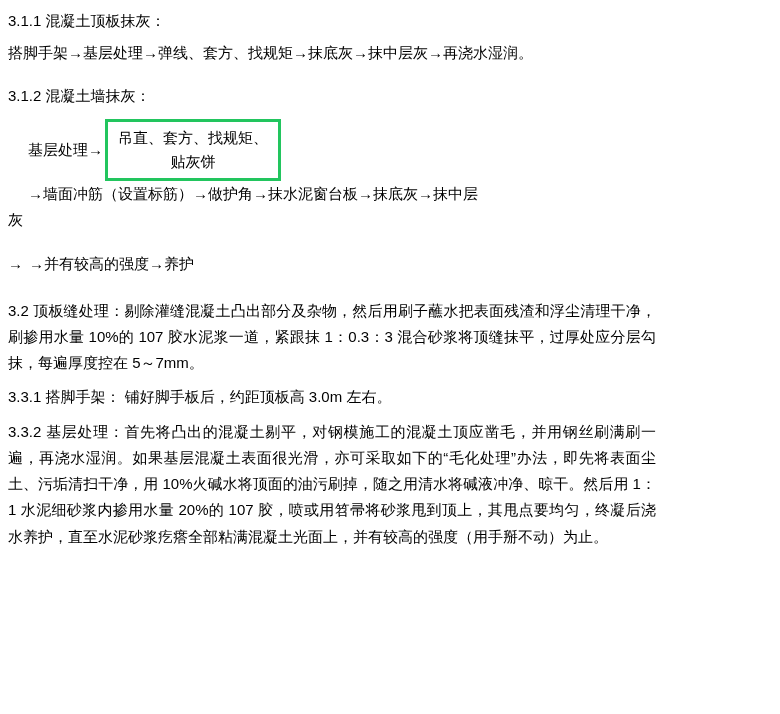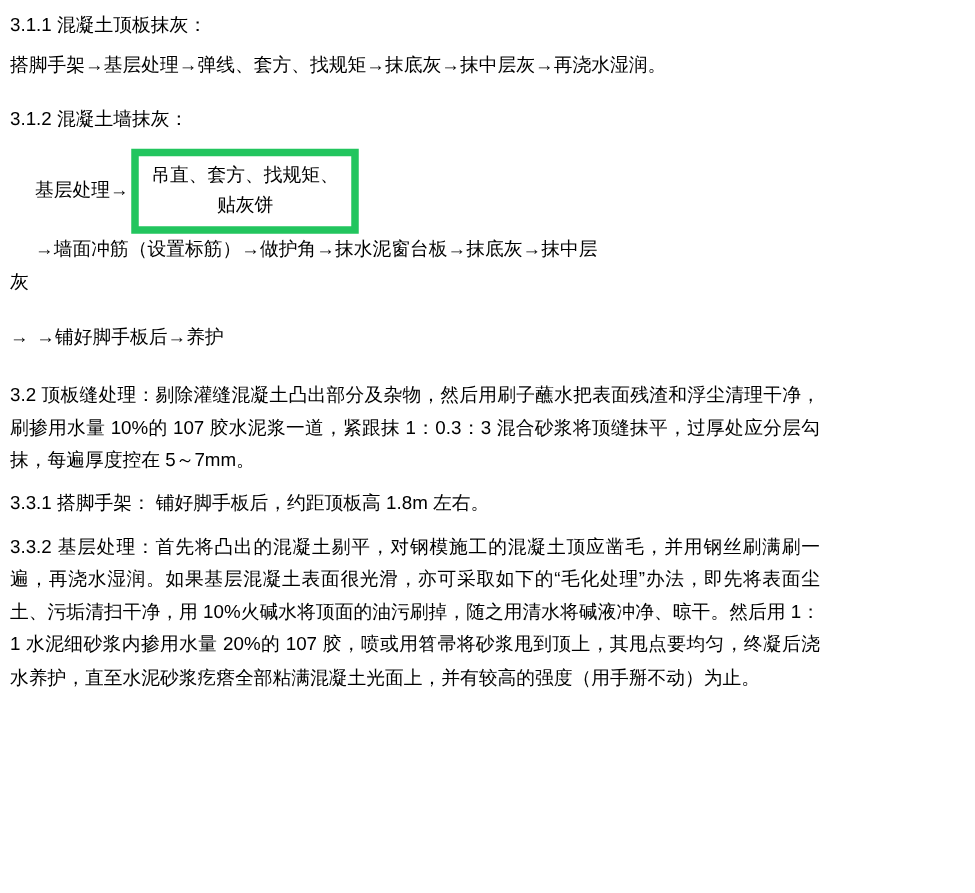--- a/index.html
+++ b/index.html
@@ -33,21 +33,21 @@
   .boxflow {
     margin: 10px 0 4px 0;
   }
   .boxflow-row {
     display: flex;
     align-items: center;
     flex-wrap: wrap;
     margin-left: 20px;
   }
   .boxed {
-    border: 6px solid #22c55e;
+    border: 3px solid #22c55e;
     padding: 4px 10px;
     line-height: 1.6;
     display: inline-block;
     margin: 0 2px;
     text-align: center;
   }
   .boxed.two-line {
     width: 150px;
   }
   .boxed.wide {
@@ -95,26 +95,26 @@
   <div class="boxflow">
     <div class="boxflow-row">
       <span class="seg">基层处理→</span>
       <span class="boxed two-line">吊直、套方、找规矩、贴灰饼</span>
       <span class="seg">→墙面冲筋（设置标筋）→做护角→抹水泥窗台板→抹底灰→抹中层</span>
     </div>
     <div class="tail-line">灰</div>
 
     <div class="row2">
       <span class="arrow-left">→</span>
-      <span class="after-box">→铺好脚手板后→养护</span>
+      <span class="after-box">→并有较高的强度→养护</span>
     </div>
   </div>
 
   <div class="gap-mid"></div>
 
   <div class="block-body">3.2 顶板缝处理：剔除灌缝混凝土凸出部分及杂物，然后用刷子蘸水把表面残渣和浮尘清理干净，刷掺用水量 10%的 107 胶水泥浆一道，紧跟抹 1：0.3：3 混合砂浆将顶缝抹平，过厚处应分层勾抹，每遍厚度控在 5～7mm。</div>
 
 
-  <div class="block-body">3.3.1 搭脚手架： 铺好脚手板后，约距顶板高 1.8m 左右。</div>
+  <div class="block-body">3.3.1 搭脚手架： 铺好脚手板后，约距顶板高 3.0m 左右。</div>
 
   <div class="block-body">3.3.2 基层处理：首先将凸出的混凝土剔平，对钢模施工的混凝土顶应凿毛，并用钢丝刷满刷一遍，再浇水湿润。如果基层混凝土表面很光滑，亦可采取如下的“毛化处理”办法，即先将表面尘土、污垢清扫干净，用 10%火碱水将顶面的油污刷掉，随之用清水将碱液冲净、晾干。然后用 1：1 水泥细砂浆内掺用水量 20%的 107 胶，喷或用笤帚将砂浆甩到顶上，其甩点要均匀，终凝后浇水养护，直至水泥砂浆疙瘩全部粘满混凝土光面上，并有较高的强度（用手掰不动）为止。</div>
 
 </div>
 
 </body></html>

